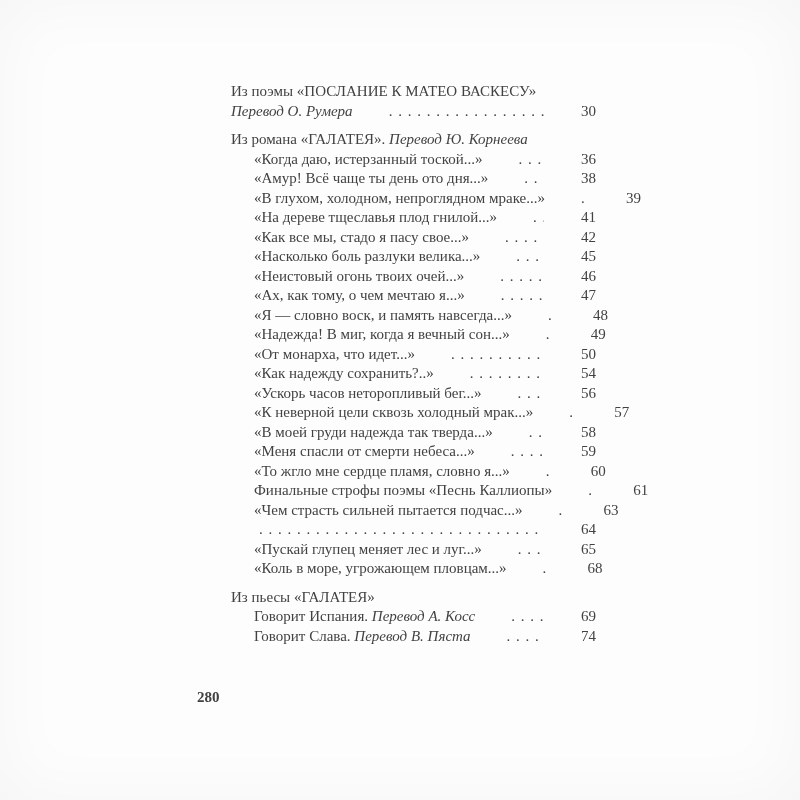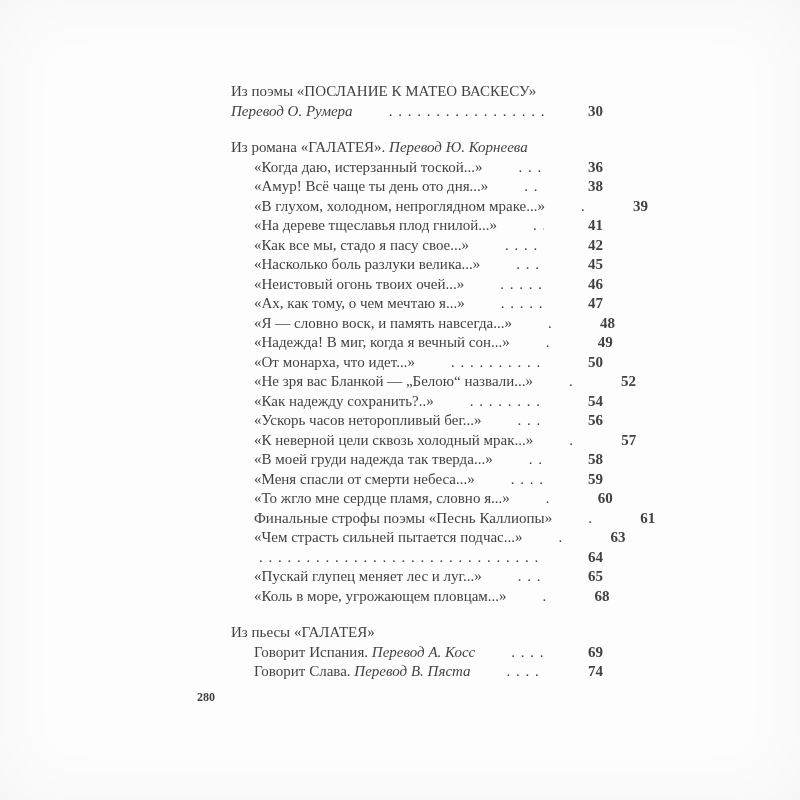--- a/index.html
+++ b/index.html
@@ -20,21 +20,21 @@
     color: #424242;
     font-size: 15px;
     line-height: 19.5px;
   }
   .toc {
     position: absolute;
     left: 231px;
     top: 82px;
     width: 372px;
   }
-  .section + .section { margin-top: 17px; }
+  .section + .section { margin-top: 9px; }
   .heading {
     display: block;
     white-space: nowrap;
   }
   .row.entry {
     display: flex;
     align-items: baseline;
     gap: 31px;
   }
   .row.entry.indent { padding-left: 23px; }
@@ -51,31 +51,29 @@
     margin-left: 5px;
     margin-right: 2px;
   }
   .dots::after {
     content: ". . . . . . . . . . . . . . . . . . . . . . . . . . . . . . . . . . . . . . . . . . . . . . . . . .";
     letter-spacing: 1px;
   }
   .pagenum {
     flex: 0 0 auto;
     min-width: 22px;
-    text-align: right;
     padding-left: 4px;
-    font-weight: bold;
   }
   .folio {
     position: absolute;
     left: 197px;
     top: 688px;
     width: 34px;
     font-weight: bold;
-    font-size: 12px;
+    font-size: 15px;
     line-height: 19.5px;
     text-align: left;
   }
 </style>
 </head>
 <body style="background: rgb(253, 253, 253);">
 
 <div class="page" style="color: rgb(66, 66, 66); background: rgb(253, 253, 253);">
   <div class="folio">280</div>
   <div class="toc" id="toc">
@@ -141,25 +139,20 @@
     <span class="title"><span class="part">«Надежда! В миг, когда я вечный сон...»</span></span>
     <span class="dots"></span>
     <span class="pagenum">49</span>
   </div>
           <div class="row entry indent">
     <span class="title"><span class="part">«От монарха, что идет...»</span></span>
     <span class="dots"></span>
     <span class="pagenum">50</span>
   </div>
           <div class="row entry indent">
-    <span class="title"><span class="part">«Не зря вас Бланкой — „Белою“ назвали...»</span></span>
-    <span class="dots"></span>
-    <span class="pagenum">52</span>
-  </div>
-          <div class="row entry indent">
     <span class="title"><span class="part">«Как надежду сохранить?..»</span></span>
     <span class="dots"></span>
     <span class="pagenum">54</span>
   </div>
           <div class="row entry indent">
     <span class="title"><span class="part">«Ускорь часов неторопливый бег...»</span></span>
     <span class="dots"></span>
     <span class="pagenum">56</span>
   </div>
           <div class="row entry indent">

